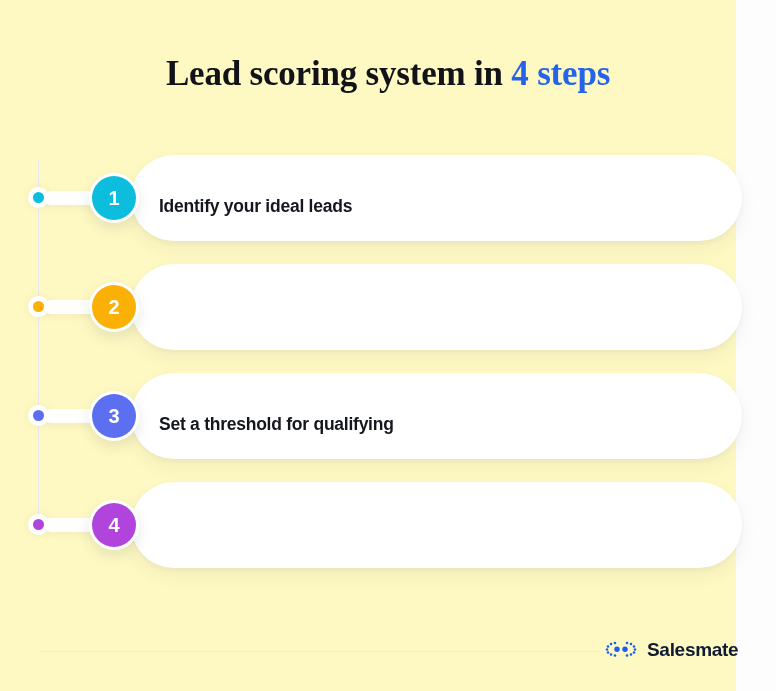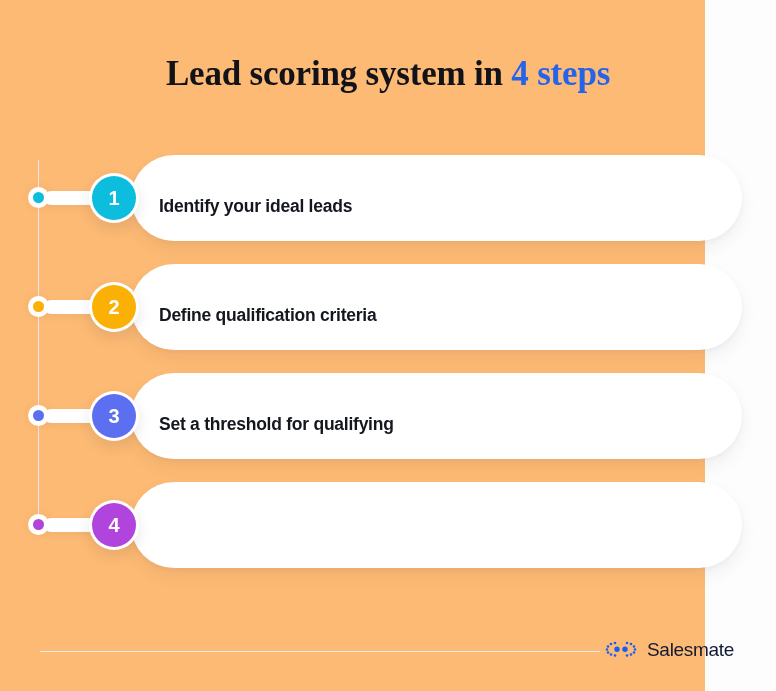--- a/index.html
+++ b/index.html
@@ -12,21 +12,22 @@
     background: #fdfdfd;
     font-family: "Liberation Sans", sans-serif;
     overflow: hidden;
     position: relative;
   }
 
   .page {
     position: relative;
     width: 705px;
     height: 691px;
-    background: #fdba74;
+    background: #fef9c3;
+    padding-left: 31px;
   }
 
   
   .title {
     position: absolute;
     left: 0;
     top: 54px;
     width: 776px;
     text-align: center;
     font-family: "Liberation Serif", serif;
@@ -148,21 +149,21 @@
     align-items: center;
     gap: 9px;
   }
   .brand-mark {
     width: 34px;
     height: 20px;
     display: block;
   }
   .brand-name {
     font-size: 19px;
-    font-weight: normal;
+    font-weight: bold;
     color: #111a33;
     letter-spacing: -0.3px;
     line-height: 1;
   }
 </style>
 </head>
 <body>
 
 <div class="page">
 
@@ -188,21 +189,20 @@
       <div class="badge" style="background:#0dbdde;">1</div>
     </div>
     <div class="step-label">Identify your ideal leads</div>
   </div>
 
   <div class="step-row" style="top:264px;">
     <div class="card"></div>
     <div class="badge-wrap">
       <div class="badge" style="background:#fbb005;">2</div>
     </div>
-    <div class="step-label">Define qualification criteria</div>
   </div>
 
   <div class="step-row" style="top:373px;">
     <div class="card"></div>
     <div class="badge-wrap">
       <div class="badge" style="background:#5c6ff0;">3</div>
     </div>
     <div class="step-label">Set a threshold for qualifying</div>
   </div>
 

